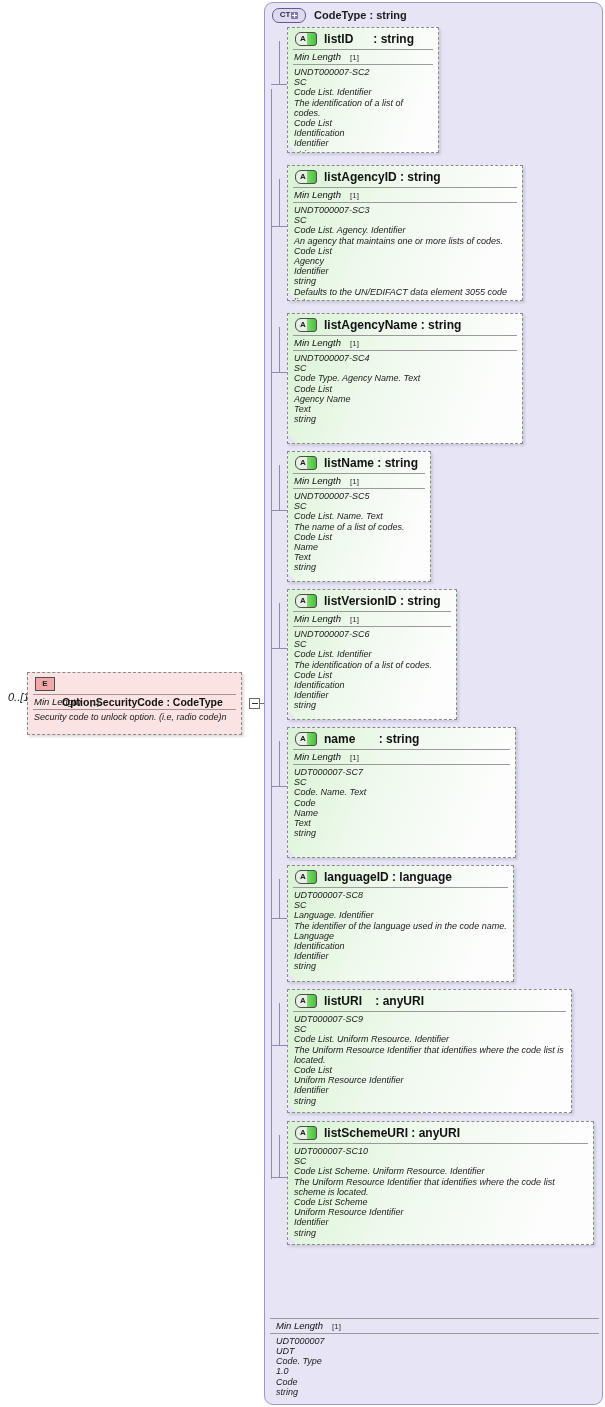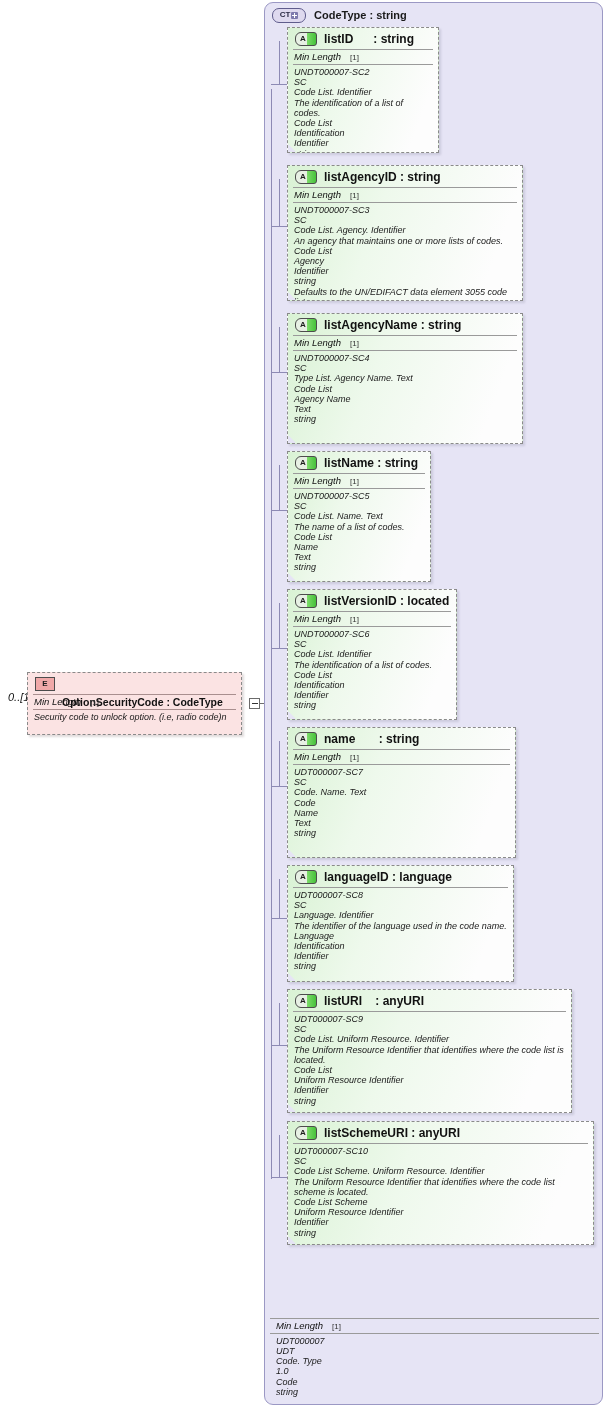--- a/index.html
+++ b/index.html
@@ -306,21 +306,21 @@
           </div>
           <div class="rule"></div>
           <div class="facet-row">
             <span class="facet-name">Min Length</span>
             <span class="facet-card">[1]</span>
           </div>
           <div class="rule"></div>
           <div class="doc">
             <div>UNDT000007-SC4</div>
             <div>SC</div>
-            <div>Type List. Agency Name. Text</div>
+            <div>Code Type. Agency Name. Text</div>
             <div>Code List</div>
             <div>Agency Name</div>
             <div>Text</div>
             <div>string</div>
           </div>
           <span class="notch"></span>
         </div>
         <div class="attr" style="left: 22px; top: 448px; width: 144px; height: 131px;">
           <div class="attr-head">
             <span class="a-icon">
@@ -344,21 +344,21 @@
             <div>Text</div>
             <div>string</div>
           </div>
           <span class="notch"></span>
         </div>
         <div class="attr" style="left: 22px; top: 586px; width: 170px; height: 131px;">
           <div class="attr-head">
             <span class="a-icon">
               <span>A</span>
             </span>
-            <span class="attr-name">listVersionID : located</span>
+            <span class="attr-name">listVersionID : string</span>
           </div>
           <div class="rule"></div>
           <div class="facet-row">
             <span class="facet-name">Min Length</span>
             <span class="facet-card">[1]</span>
           </div>
           <div class="rule"></div>
           <div class="doc">
             <div>UNDT000007-SC6</div>
             <div>SC</div>

